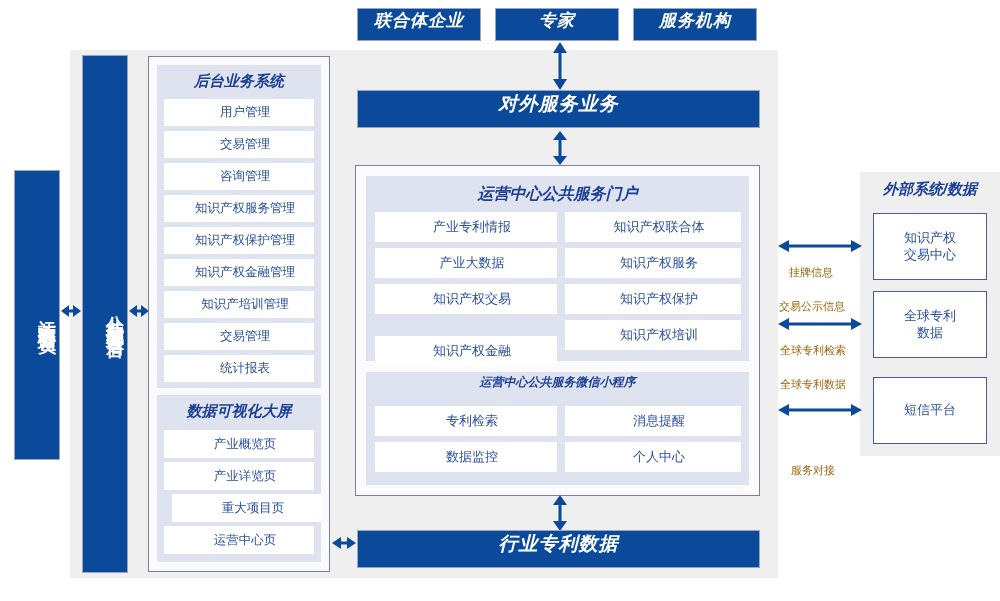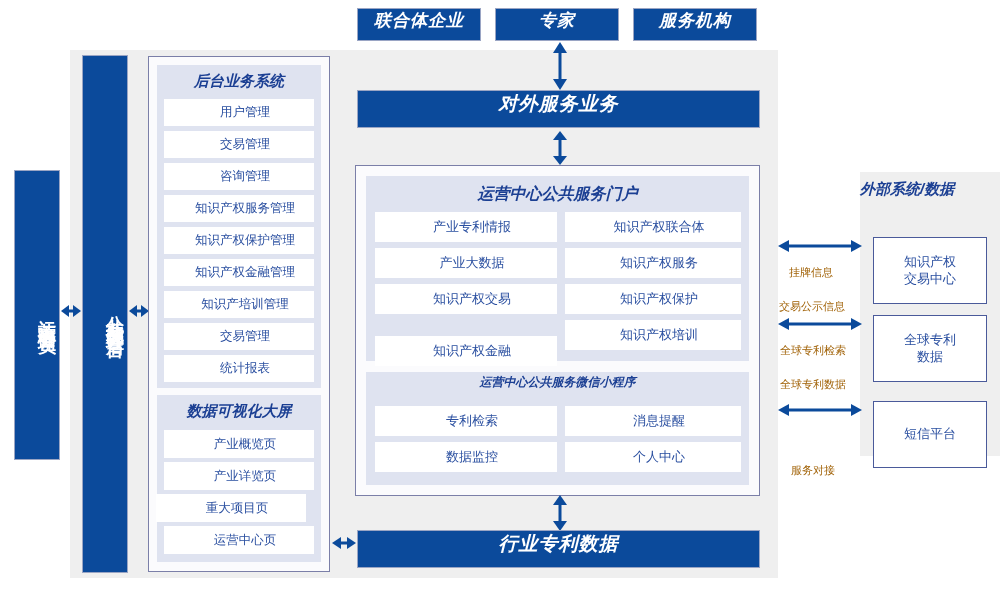--- a/index.html
+++ b/index.html
@@ -68,21 +68,20 @@
   .ext-box {
     position: absolute;
     background: #ffffff;
     border: 1px solid #4a5a9a;
     color: #2a4fa0;
     display: flex;
     align-items: center;
     justify-content: center;
     text-align: center;
     line-height: 1.3;
-    margin-top: 24px;
   }
   .arrow-label {
     position: absolute;
     color: #a16207;
     white-space: nowrap;
     font-size: 11px;
     margin-top: 41px;
   }
   svg.arrow { position: absolute; overflow: visible; }
 </style>
@@ -181,21 +180,21 @@
     <div class="sub-title" style="font-size:15px; padding-top:7px;">
       <span>数据可视化大屏</span>
     </div>
   </div>
   <div class="cell" style="left:164px; top:430px; width:150px; height:28px; font-size:12.5px;">
     <span>产业概览页</span>
     </div>
   <div class="cell" style="left:164px; top:462px; width:150px; height:28px; font-size:12.5px;">
     <span>产业详览页</span>
     </div>
-  <div class="cell" style="left:156px; top:494px; width:150px; height:28px; font-size:12.5px;">
+  <div class="cell" style="left:172px; top:494px; width:150px; height:28px; font-size:12.5px;">
     <span>重大项目页</span>
     </div>
   <div class="cell" style="left:164px; top:526px; width:150px; height:28px; font-size:12.5px;">
     <span>运营中心页</span>
     </div>
 
   <svg class="arrow" style="left:332px; top:533px; width:24px; height:20px;" viewBox="0 0 24 20">
     <line x1="5" y1="10" x2="19" y2="10" stroke="#0b4a9b" stroke-width="3"></line>
     <polygon points="0,10 9,4 9,16" fill="#0b4a9b"></polygon>
     <polygon points="24,10 15,4 15,16" fill="#0b4a9b"></polygon>
@@ -256,21 +255,21 @@
     <line x1="12" y1="7" x2="12" y2="29" stroke="#0b4a9b" stroke-width="3"></line>
     <polygon points="12,0 5,10 19,10" fill="#0b4a9b"></polygon>
     <polygon points="12,36 5,26 19,26" fill="#0b4a9b"></polygon>
   </svg>
 
   <div class="navy" style="left:357px; top:530px; width:403px; height:38px; font-size:19px;">
     <span>行业专利数据</span>
   </div>
 
   <div class="gray-panel" style="left:860px; top:172px; width:140px; height:284px;"></div>
-  <div style="position:absolute; left:860px; top:180px; width:140px; 
+  <div style="position:absolute; left:860px; top:180px; width:140px; text-align:center;
               color:#1b3f93; font-weight:bold; font-style:italic; font-size:15px;">
     <span>外部系统/数据</span>
   </div>
 
   <div class="ext-box" style="left:873px; top:213px; width:114px; height:67px; font-size:13px;">
     <span>
       <span>知识产权</span><br>
       <span>交易中心</span>
     </span>
   </div>

